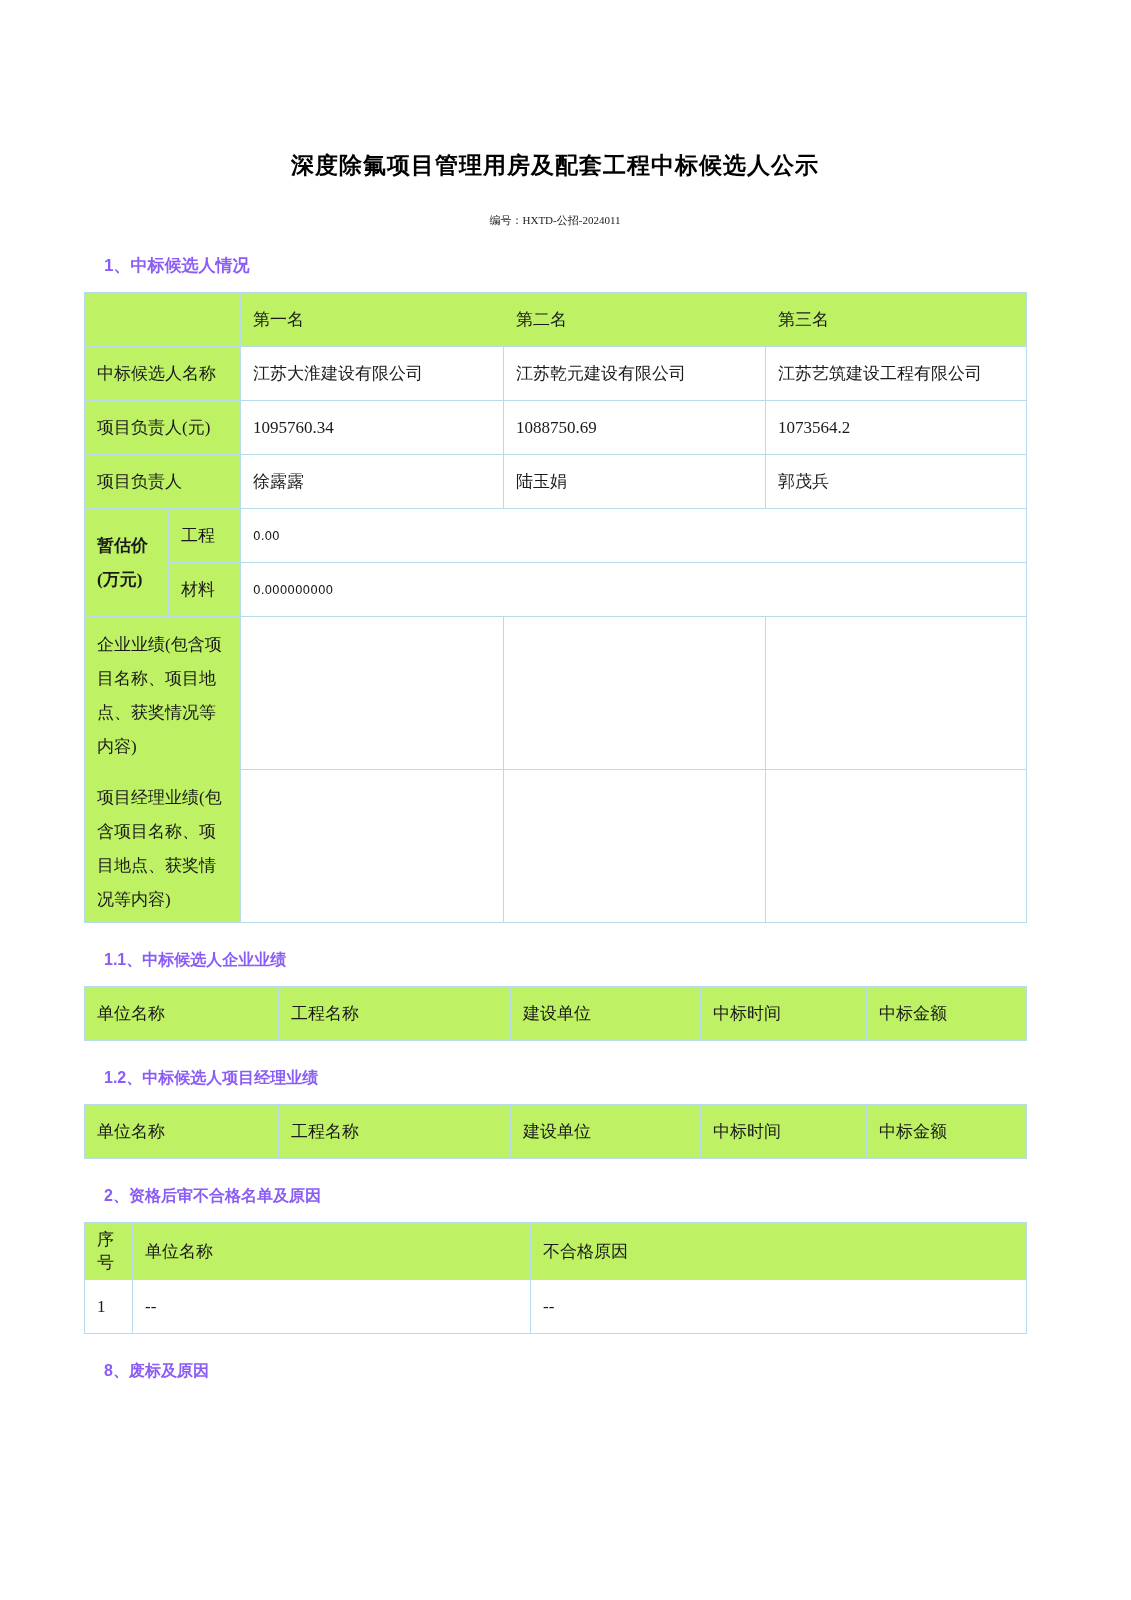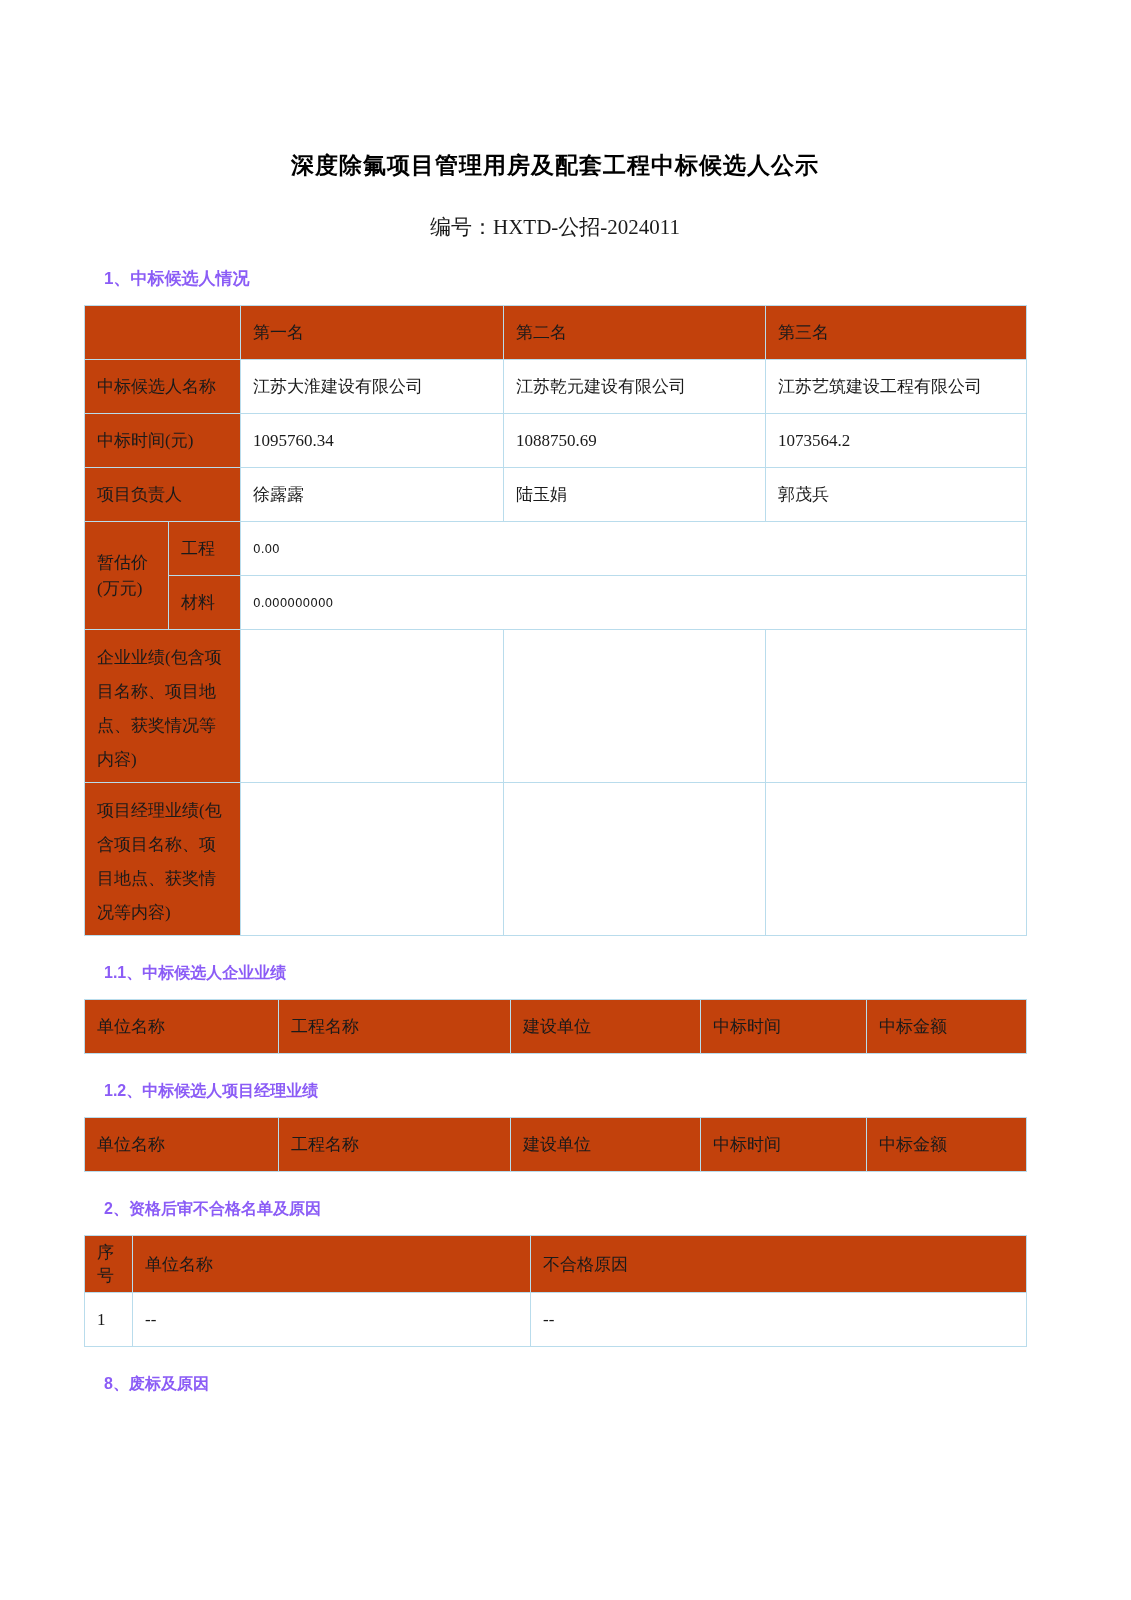--- a/index.html
+++ b/index.html
@@ -8,21 +8,21 @@
     font-family: "Liberation Serif", "DejaVu Serif", serif;
     color: #141414;
   }
   .content { width: 942px; margin-left: 84px; }
 
   .title {
     font-family: "Liberation Sans", "DejaVu Sans", sans-serif;
     font-weight: bold; font-size: 23px; color: #000;
     text-align: center; margin: 0; padding-top: 150px; letter-spacing: 1px;
   }
-  .doc-no { text-align: center; font-size: 21px; margin-top: 32px; color: #1a1a1a; }
+  .doc-no { text-align: center; font-size: 11px; margin-top: 32px; color: #1a1a1a; }
 
   .intro {
     font-size: 17.5px; line-height: 38px; text-align: justify;
     text-indent: 35px; margin: 20px 0 0 -6px; width: 954px; color: #1a1a1a;
   }
   .intro b { text-decoration: underline; text-underline-offset: 3px; }
 
   h2.sec, h3.sec {
     font-family: Liberation Sans, sans-serif;
     font-weight: bold; color: #8b5cf6; margin: 0 0 0 20px;
@@ -31,23 +31,23 @@
   h3.sec { font-size: 16px; padding-top: 27px; margin-bottom: 15px; }
 
   table {
     border-collapse: collapse; width: 942px; table-layout: fixed;
     font-size: 17px; color: #1a1a1a;
   }
   td {
     border: 1px solid #b9dcec; padding: 5px 12px; height: 43px;
     vertical-align: middle; word-break: break-all; overflow: hidden;
   }
-  .fill { background: #c2410c; }
+  .fill { background: #bef264; }
   td.toplbl { vertical-align: top; padding-top: 11px; line-height: 34px; }
-  td.estlbl { line-height: 26px; }
+  td.estlbl { line-height: 34px; font-weight: bold; }
   td.estval {
     font-family: "DejaVu Sans", "Liberation Sans", sans-serif;
     font-size: 12px;
   }
   .row-ent td { height: 116px; }
   .row-mgr td { height: 124px; }
 </style>
 </head>
 <body>
 
@@ -75,21 +75,21 @@
       <td class="fill">第二名</td>
       <td class="fill">第三名</td>
     </tr>
     <tr>
       <td colspan="2" class="fill">中标候选人名称</td>
       <td>江苏大淮建设有限公司</td>
       <td>江苏乾元建设有限公司</td>
       <td>江苏艺筑建设工程有限公司</td>
     </tr>
     <tr>
-      <td colspan="2" class="fill">中标时间(元)</td>
+      <td colspan="2" class="fill">项目负责人(元)</td>
       <td>1095760.34</td>
       <td>1088750.69</td>
       <td>1073564.2</td>
     </tr>
     <tr>
       <td colspan="2" class="fill">项目负责人</td>
       <td>徐露露</td>
       <td>陆玉娟</td>
       <td>郭茂兵</td>
     </tr>

